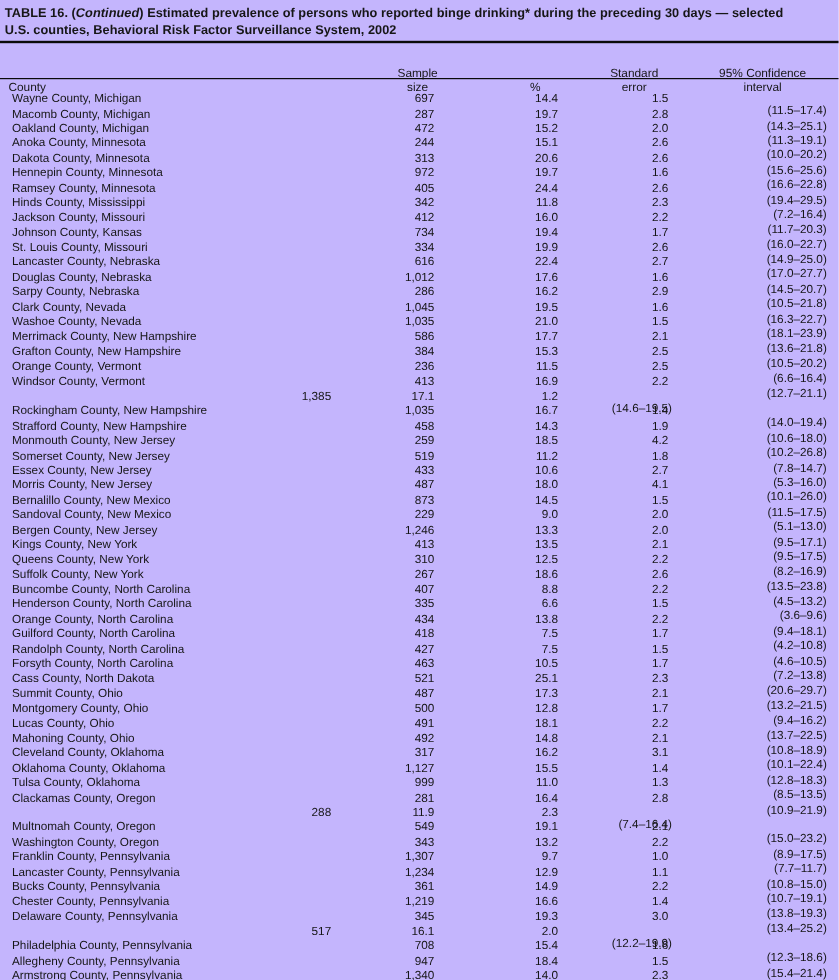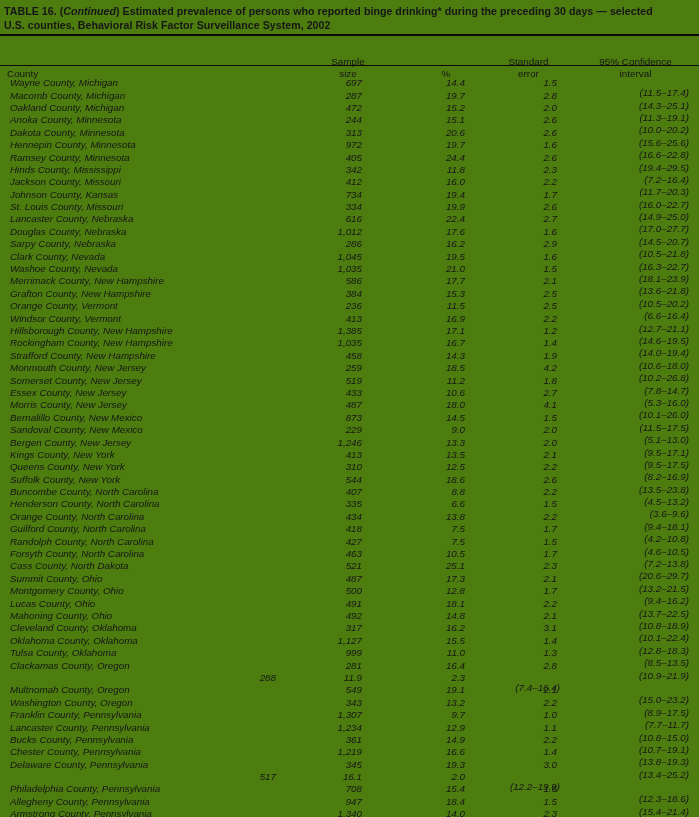--- a/index.html
+++ b/index.html
@@ -1,19 +1,19 @@
 <!DOCTYPE html>
 <html><head>
 <meta charset="utf-8">
 <style>
   html,body { margin:0; padding:0; background:#ffffff; }
   .page {
     position:relative;
     width:699px; height:817px;
-    background:#4d7c0f;
+    background:#c4b5fd;
     color:#161616;
     font-family:"Liberation Sans", sans-serif;
     overflow:hidden;
     box-sizing:border-box;
   }
   .title {
     padding:5px 2px 0 4px;
     font-size:10.6px;
     font-weight:bold;
     line-height:13.6px;
@@ -41,21 +41,20 @@
     height:0;
     border-top:1.3px solid #0a0a0a;
   }
   .tbody { padding-top:1px; }
   .row {
     display:grid;
     grid-template-columns:280px 86px 103px 92px 129px 9px;
     height:12.4px;
     align-items:center;
     font-size:9.8px;
-    font-style:italic;
   }
   .cell { white-space:nowrap; overflow:visible; }
   .c-county { padding-left:10px; text-align:left; }
   .c-num    { text-align:right; padding-right:4px; }
   .c-ci     { text-align:right; padding-right:1px;margin-top:20px; }
 </style>
 </head>
 <body>
 
 <div class="page">
@@ -266,21 +265,20 @@
     <div class="row">
       <div class="cell c-county">Windsor County, Vermont</div>
       <div class="cell c-num">413</div>
       <div class="cell c-num">16.9</div>
       <div class="cell c-num">2.2</div>
       <div class="cell c-ci">(12.7–21.1)</div>
       <div></div>
     </div>
 
     <div class="row">
-      <div class="cell c-county">Hillsborough County, New Hampshire</div>
       <div class="cell c-num">1,385</div>
       <div class="cell c-num">17.1</div>
       <div class="cell c-num">1.2</div>
       <div class="cell c-ci">(14.6–19.5)</div>
       <div></div>
     </div>
 
     <div class="row">
       <div class="cell c-county">Rockingham County, New Hampshire</div>
       <div class="cell c-num">1,035</div>
@@ -375,21 +373,21 @@
       <div class="cell c-county">Queens County, New York</div>
       <div class="cell c-num">310</div>
       <div class="cell c-num">12.5</div>
       <div class="cell c-num">2.2</div>
       <div class="cell c-ci">(8.2–16.9)</div>
       <div></div>
     </div>
 
     <div class="row">
       <div class="cell c-county">Suffolk County, New York</div>
-      <div class="cell c-num">544</div>
+      <div class="cell c-num">267</div>
       <div class="cell c-num">18.6</div>
       <div class="cell c-num">2.6</div>
       <div class="cell c-ci">(13.5–23.8)</div>
       <div></div>
     </div>
 
     <div class="row">
       <div class="cell c-county">Buncombe County, North Carolina</div>
       <div class="cell c-num">407</div>
       <div class="cell c-num">8.8</div>

